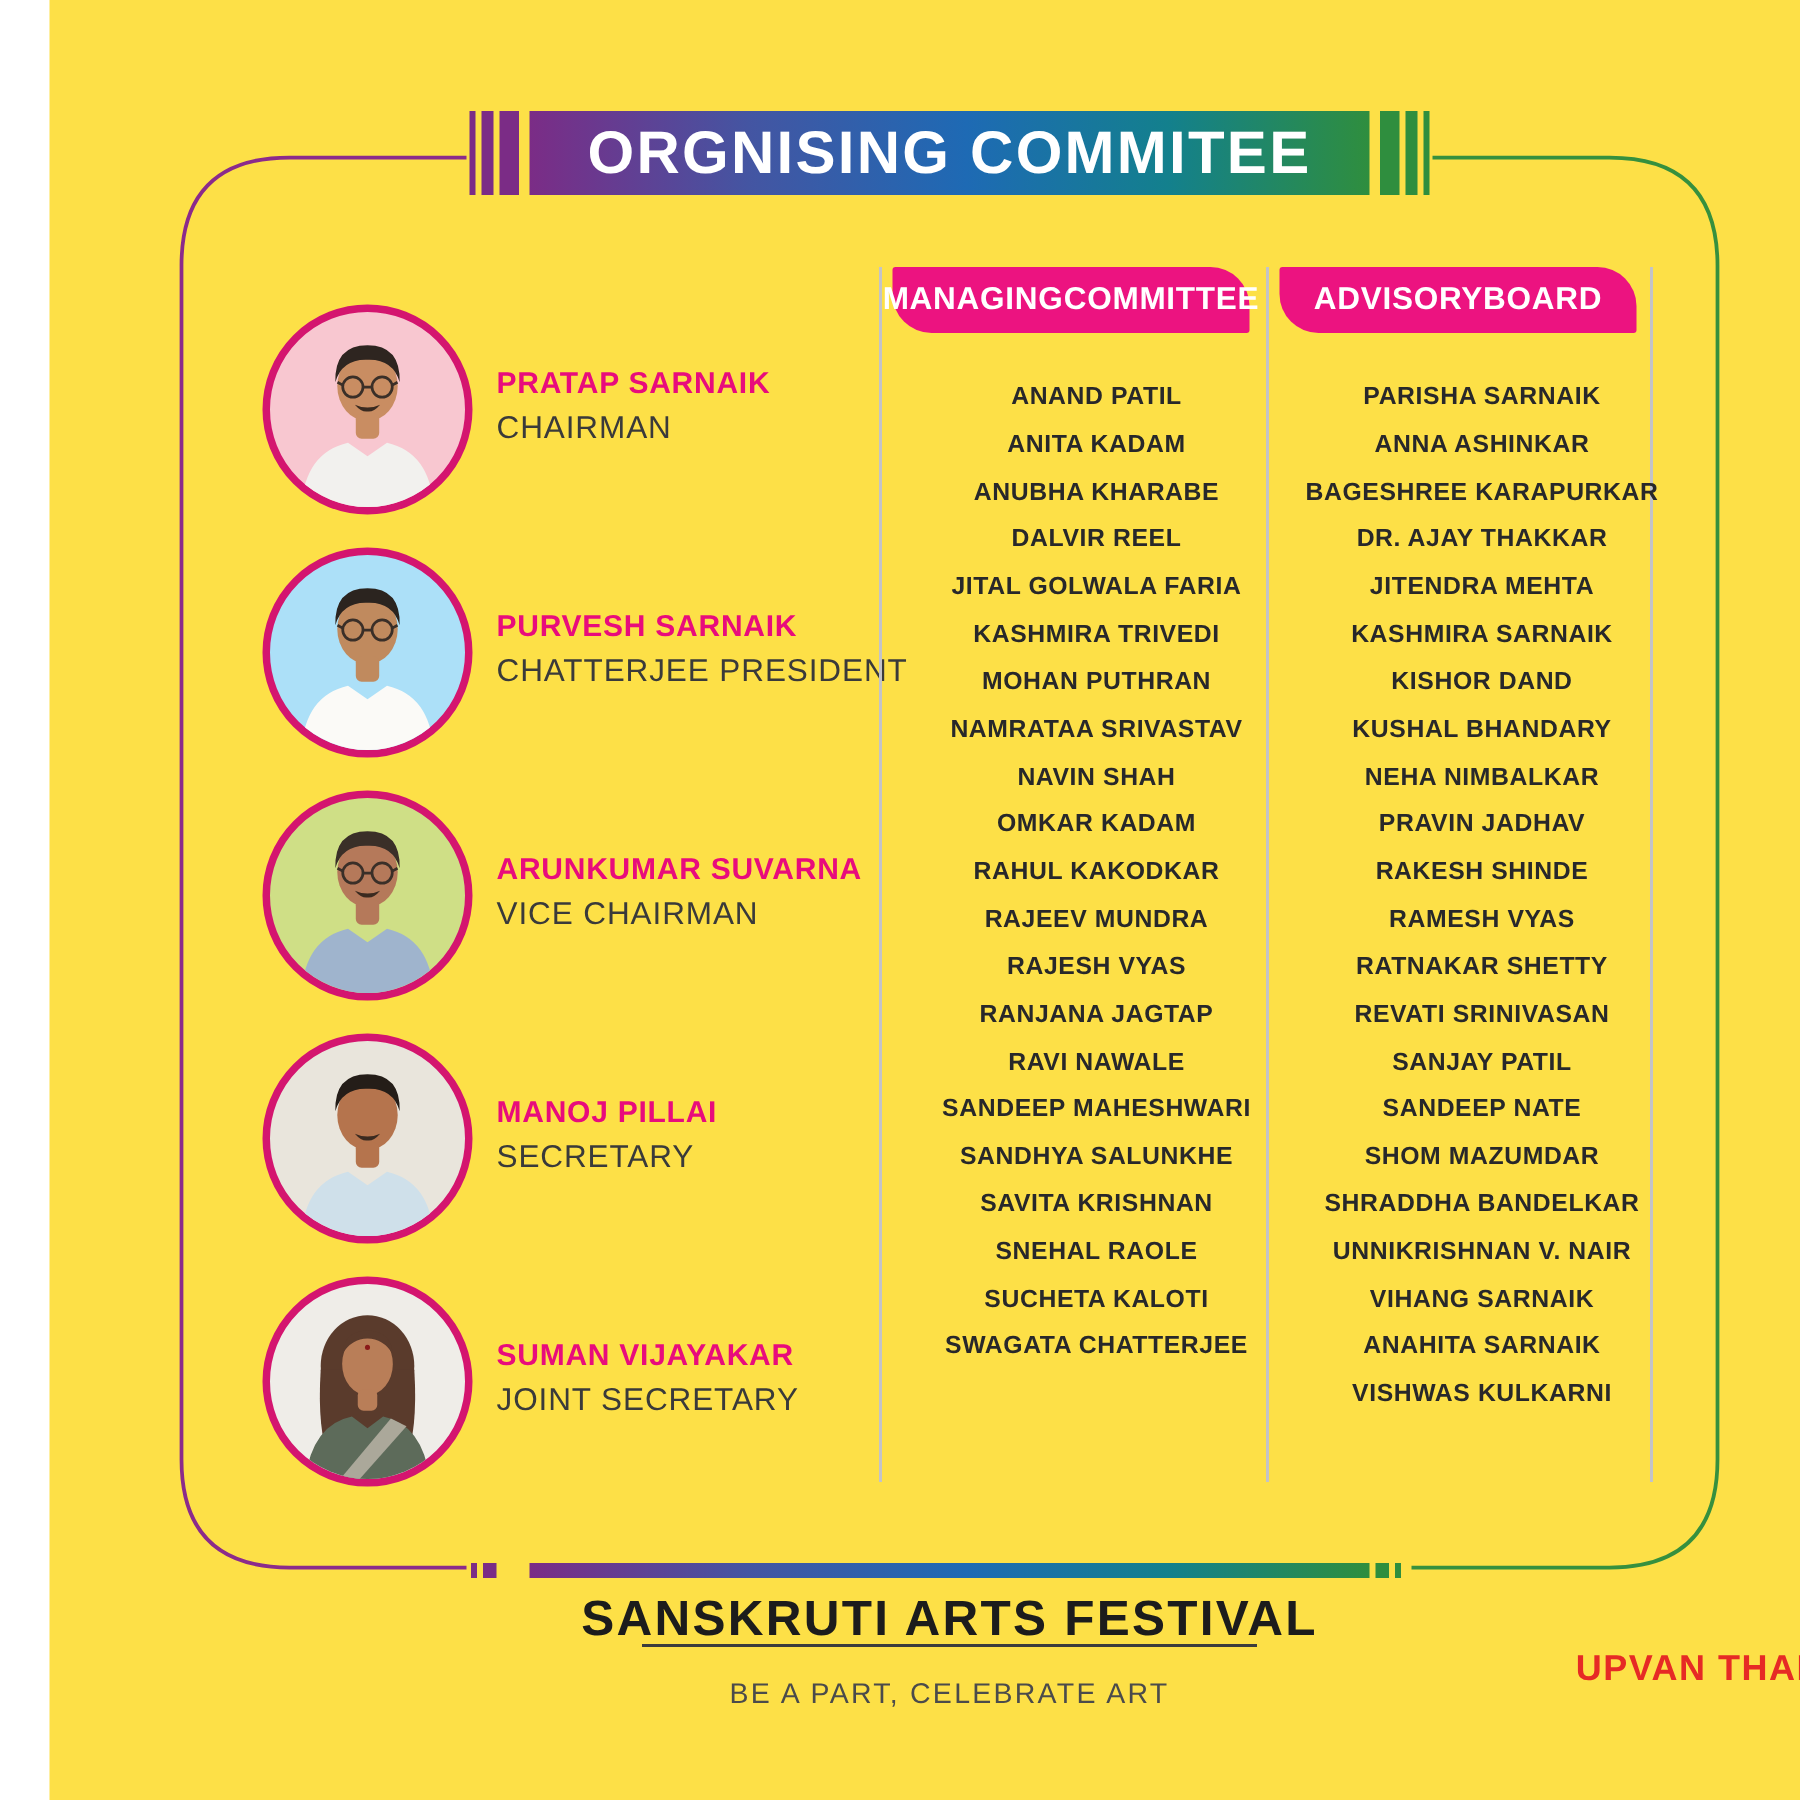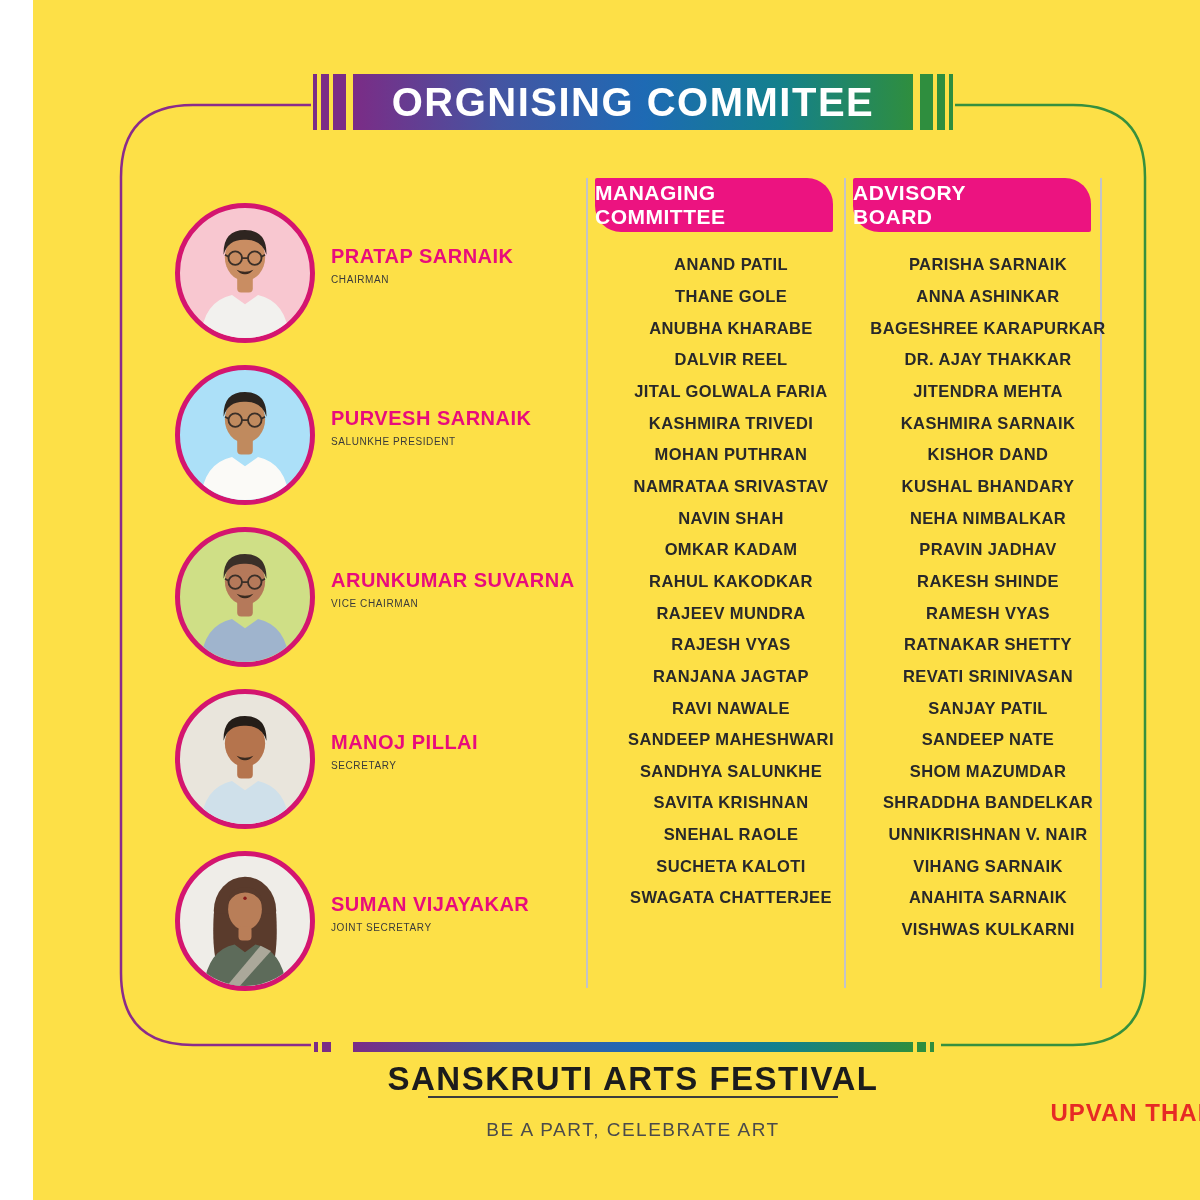--- a/index.html
+++ b/index.html
@@ -33,27 +33,27 @@
   .photo{
     position:absolute;left:142px;top:0;width:130px;height:130px;border-radius:50%;
     border:5px solid #d4156f;overflow:hidden;background:var(--pbg,#eee);
   }
   .bust{width:100%;height:100%;display:block;}
   .glasses,.mustache{display:none}
   .has-glasses .glasses{display:block}
   .has-mustache .mustache{display:block}
   .info{position:absolute;left:298px;top:42px;}
   .person-name{font-size:20px;font-weight:bold;color:#e80c7c;letter-spacing:.5px;white-space:nowrap;}
-  .person-role{font-size:10px;color:#3a3a3a;letter-spacing:.6px;margin-top:6px;white-space:nowrap;}
+  .person-role{font-size:21px;color:#3a3a3a;letter-spacing:.6px;margin-top:6px;white-space:nowrap;}
   
   .divider{position:absolute;top:178px;height:810px;width:1.5px;background:#c3c3c8;}
   .col-header{
-    position:absolute;top:178px;width:238px;height:54px;background:#ec1380;
+    position:absolute;top:178px;width:238px;height:44px;background:#ec1380;
     border-radius:2px 26px 2px 26px;
-    display:flex;flex-direction:column;align-items:flex-start;justify-content:center;
+    display:flex;flex-direction:row;align-items:center;justify-content:center;
     color:#fff;font-weight:bold;font-size:21px;line-height:1.12;letter-spacing:.5px;text-align:center;
   }
   .member-list{
     position:absolute;top:249px;width:258px;margin:0;padding:0;list-style:none;
   }
   .member-list li{
     height:31.66px;display:flex;align-items:center;justify-content:center;
     font-weight:bold;font-size:16.5px;color:#28282a;letter-spacing:.4px;white-space:nowrap;padding-left:32px;
   }
   
@@ -121,21 +121,21 @@
         <g class="glasses" stroke="#3a2f28" stroke-width="1.4" fill="none">
           <circle cx="42.5" cy="38.5" r="5.2"></circle>
             <circle cx="57.5" cy="38.5" r="5.2"></circle>
           <path d="M47.7 38.5 H52.3 M37.3 37.5 L34.6 36 M62.7 37.5 L65.4 36"></path>
         </g>
         <path class="mustache" d="M43.5 47.5 Q50 50.5 56.5 47.5 Q53 51.5 50 51 Q47 51.5 43.5 47.5 Z" fill="#3a2a20"></path>
       </svg>
     </div>
     <div class="info">
       <div class="person-name">PURVESH SARNAIK</div>
-      <div class="person-role">SALUNKHE PRESIDENT</div>
+      <div class="person-role">CHATTERJEE PRESIDENT</div>
     </div>
   </div>
 
   <div class="person-row" style="top:527px">
     <div class="photo has-glasses has-mustache" style="--pbg: #cfdf86; --skin: #b5795a; --hair: #3a2f28; --shirt: #9fb4cd;">
       <svg class="bust" viewBox="0 0 100 100">
         <ellipse cx="50" cy="38" rx="15.5" ry="18" fill="var(--skin)"></ellipse>
         <path d="M33.5 36 Q33 17 50 17 Q67 17 66.5 36 Q63 24 50 24.5 Q37 24 33.5 36 Z" fill="var(--hair)"></path>
         <rect x="44" y="52" width="12" height="13" rx="3" fill="var(--skin)"></rect>
         <path d="M16 100 Q18 72 40 67 L50 74 L60 67 Q82 72 84 100 Z" fill="var(--shirt)"></path>
@@ -196,21 +196,21 @@
   <div class="divider" style="left:553px"></div>
   <div class="divider" style="left:811px"></div>
   <div class="divider" style="left:1067px"></div>
 
   <div class="col-header" style="left:562px">
     <span>MANAGING</span>
     <span>COMMITTEE</span>
   </div>
   <ul class="member-list" style="left:553px">
       <li>ANAND PATIL</li>
-      <li>THANE GOLE</li>
+      <li>ANITA KADAM</li>
       <li>ANUBHA KHARABE</li>
       <li>DALVIR REEL</li>
       <li>JITAL GOLWALA FARIA</li>
       <li>KASHMIRA TRIVEDI</li>
       <li>MOHAN PUTHRAN</li>
       <li>NAMRATAA SRIVASTAV</li>
       <li>NAVIN SHAH</li>
       <li>OMKAR KADAM</li>
       <li>RAHUL KAKODKAR</li>
       <li>RAJEEV MUNDRA</li>

